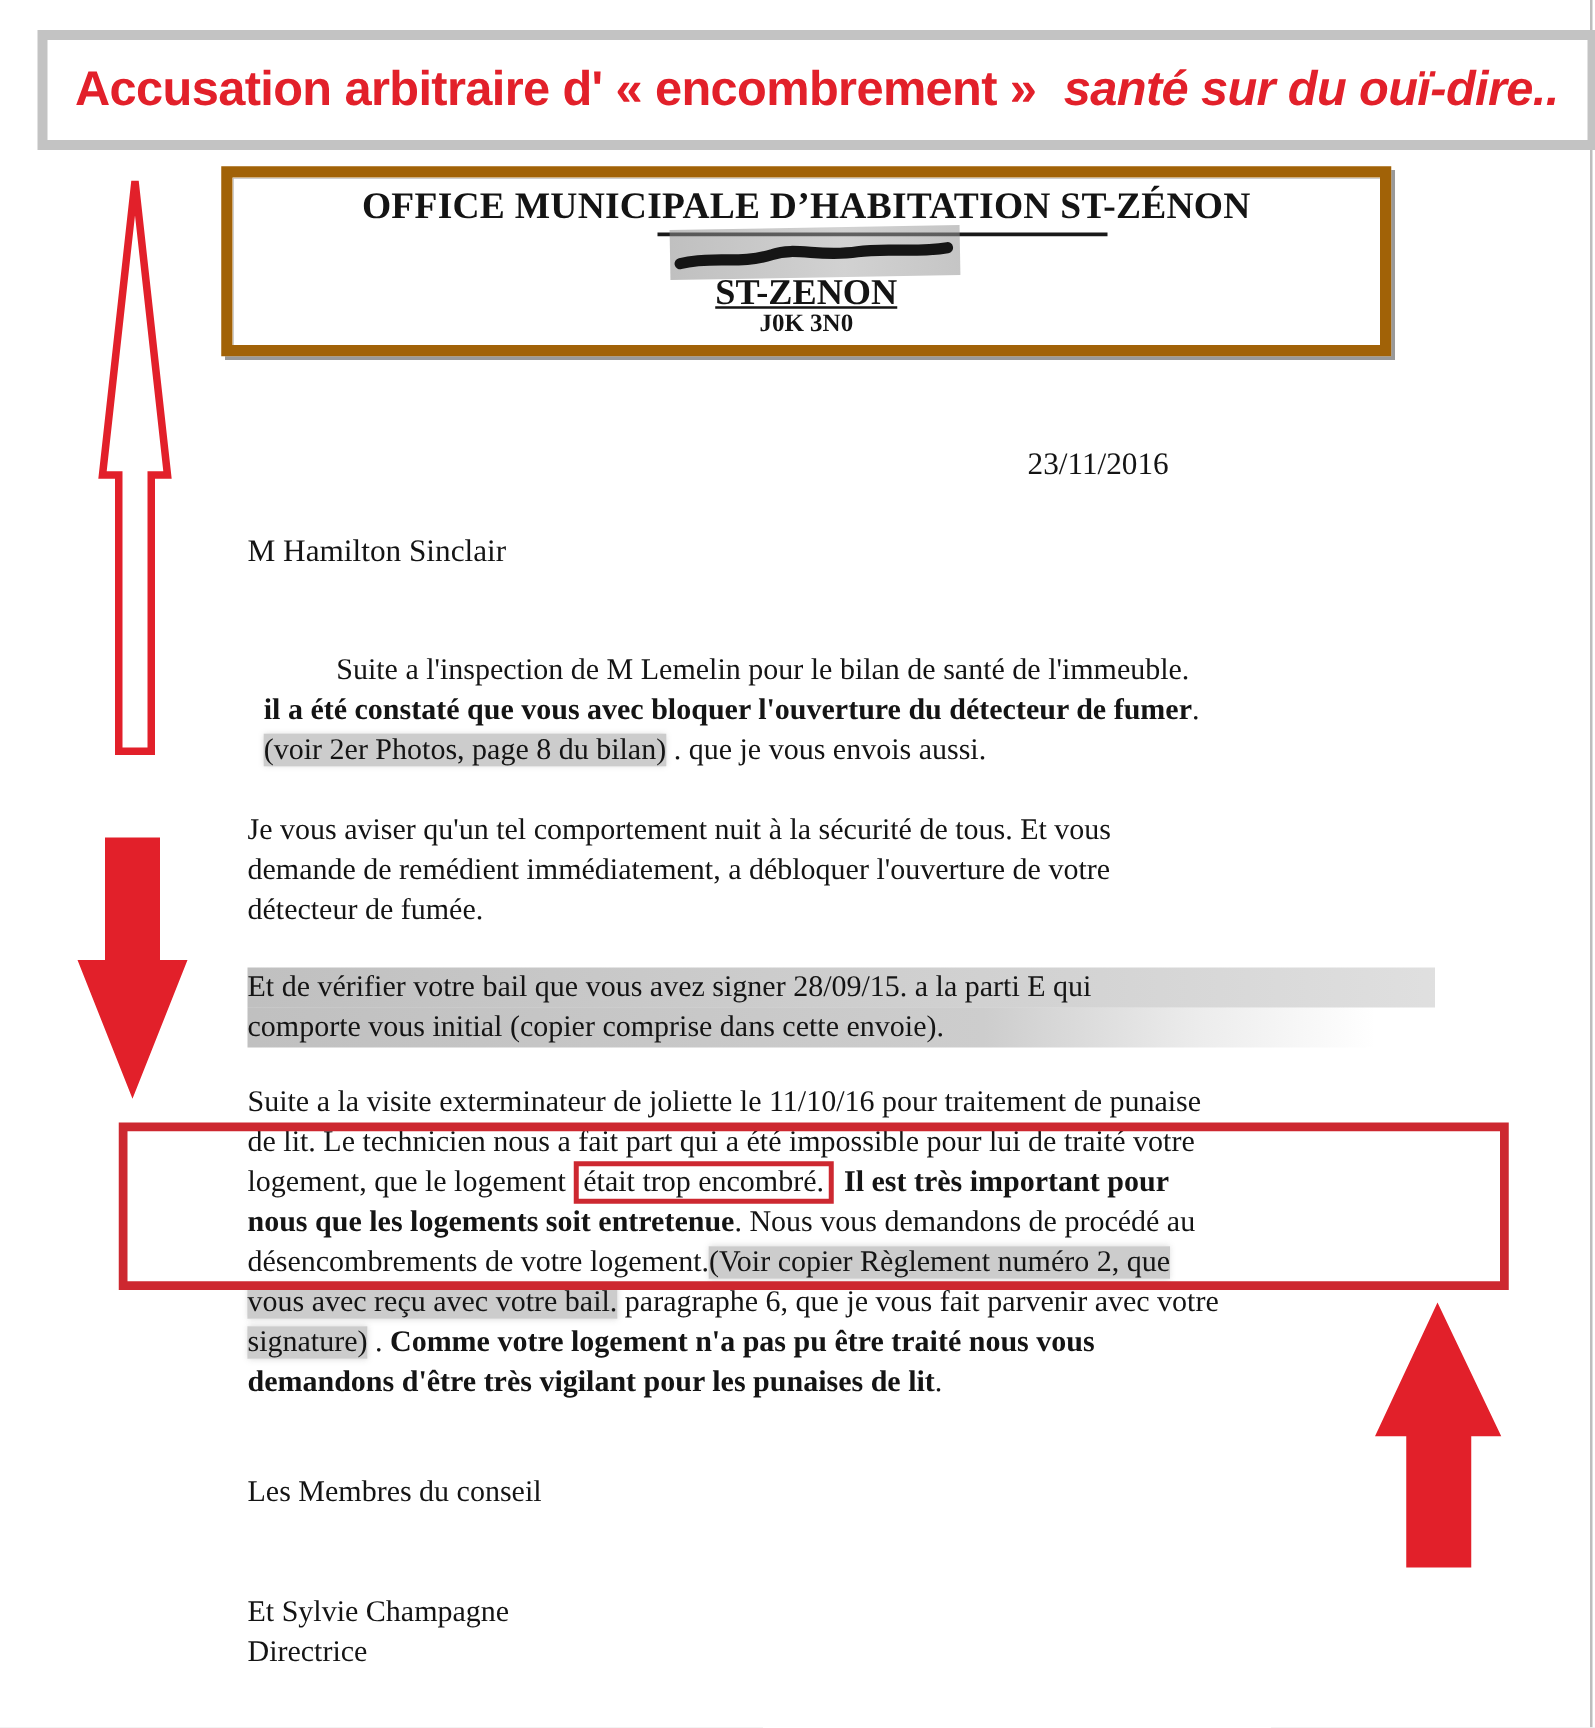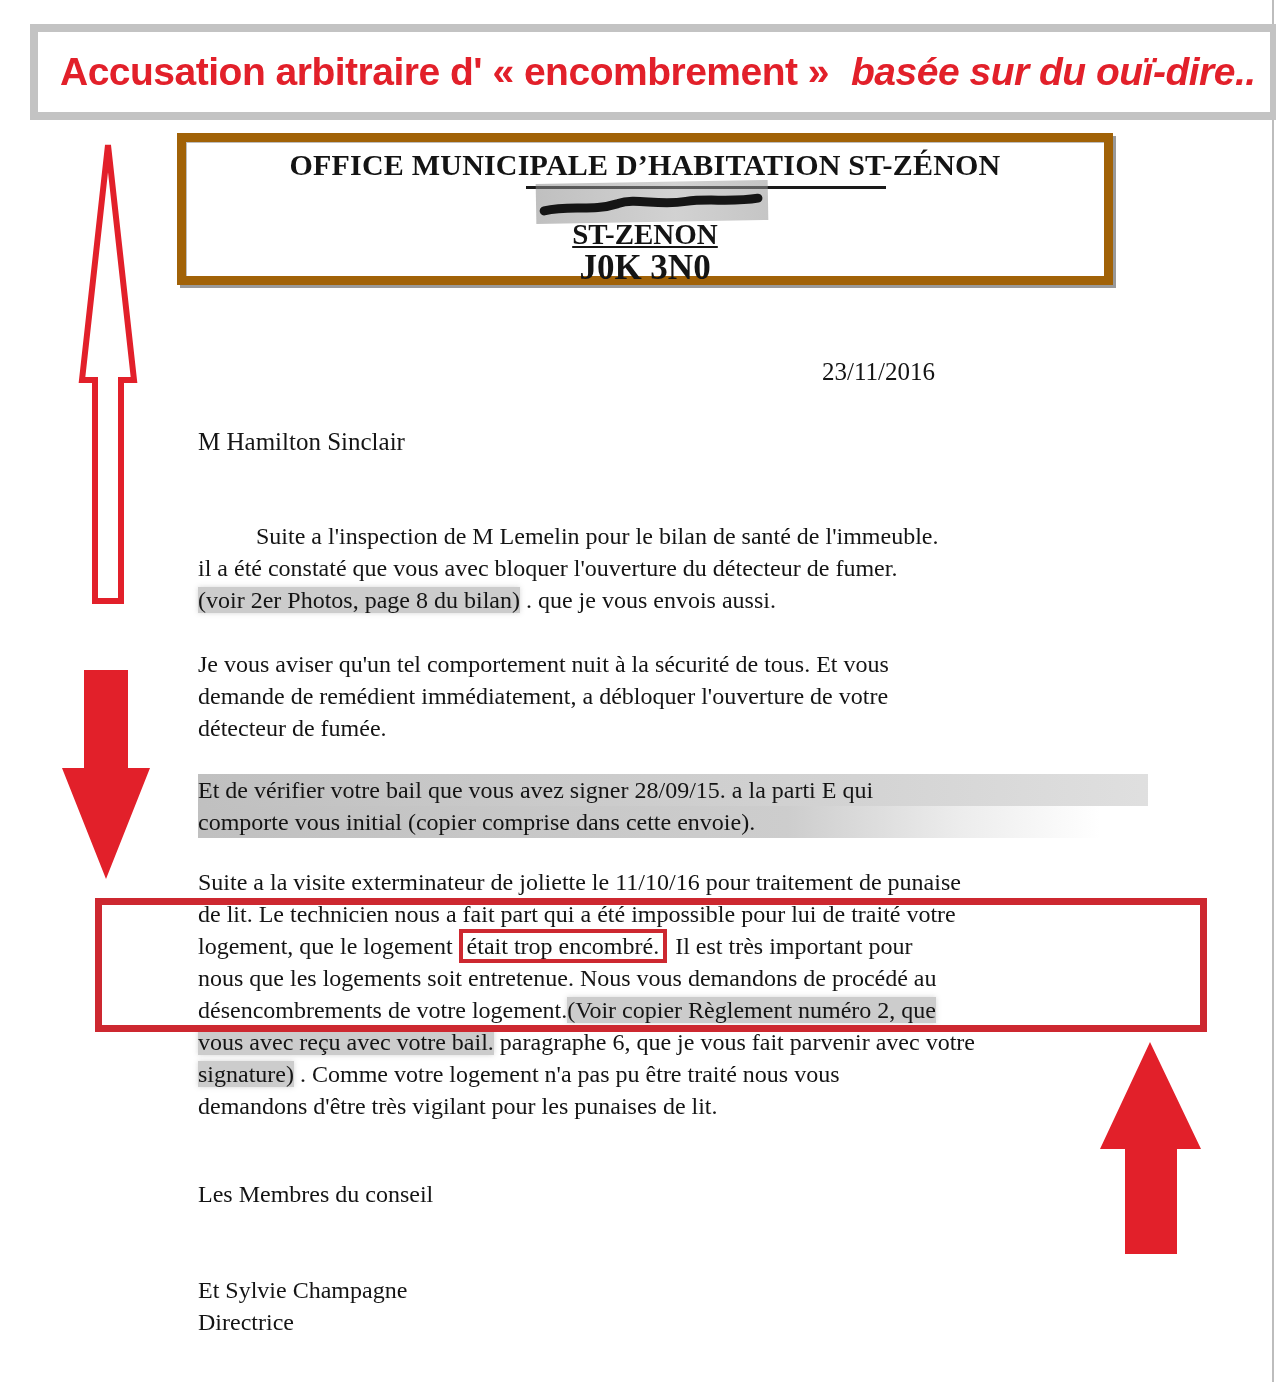--- a/index.html
+++ b/index.html
@@ -38,34 +38,34 @@
     position:absolute;left:0;top:6px;width:100%;
     font-weight:bold;font-size:30px;letter-spacing:0.2px;
   }
   .org-underline{position:absolute;left:340px;top:44px;width:360px;height:3px;background:#1a1a1a;}
   .redacted{
     position:absolute;left:350px;top:40px;width:232px;height:40px;
     background:linear-gradient(90deg, rgba(140,140,140,.55), rgba(165,165,165,.5) 60%, rgba(150,150,150,.55));
     transform:rotate(-1deg);
   }
   .city{position:absolute;left:0;top:76px;width:100%;font-weight:bold;font-size:29px;text-decoration:underline;}
-  .postal{position:absolute;left:0;top:106px;width:100%;font-weight:bold;font-size:35px;}
+  .postal{position:absolute;left:0;top:106px;width:100%;font-weight:bold;font-size:20px;}
 
   
   .dateline{position:absolute;left:822px;top:358px;font-size:25px;}
   .recipient{position:absolute;left:198px;top:428px;font-size:25px;}
   .para{position:absolute;left:198px;width:905px;font-size:24px;line-height:32px;}
-  .p1{top:520px;}
+  .p1{top:520px;margin-left:13px;}
   .p2{top:648px;}
   .p3{top:774px;width:950px;}
   .p4{top:866px;}
   .closing{top:1178px;}
   .signature{top:1274px;}
   .indent{padding-left:58px;display:inline-block;}
-  b{font-weight:normal;text-align:right;}
+  b{font-weight:bold;text-align:right;}
 
   
   .hl{background:rgba(122,122,122,.38);box-shadow:0 0 5px rgba(122,122,122,.30);}
   .p3 .line1{background:linear-gradient(90deg, rgba(115,115,115,.45), rgba(140,140,140,.38) 70%, rgba(150,150,150,.30));}
   .p3 .line2{background:linear-gradient(90deg, rgba(115,115,115,.45) 0%, rgba(130,130,130,.40) 62%, rgba(150,150,150,.18) 80%, rgba(160,160,160,0) 95%);}
 
   
   .big-red-rect{
     position:absolute;left:95px;top:898px;width:1098px;height:120px;
     border:7px solid #cd2830;pointer-events:none;
@@ -79,21 +79,21 @@
 </head>
 <body>
 
 <div class="page">
 
   <div class="scan-edge-right"></div>
   <div class="speck"></div>
 
   <div class="title-box">
     <span>Accusation arbitraire d' « encombrement »</span>
-    <span class="title-italic">basée sur du ouï-dire..</span>
+    <span class="title-italic">santé sur du ouï-dire..</span>
   </div>
 
   <div class="letterhead">
     <div class="org-name">OFFICE MUNICIPALE D’HABITATION ST-ZÉNON</div>
     <div class="org-underline"></div>
     <div class="redacted">
       <svg width="232" height="40">
         <path d="M8 27 C 35 21, 55 29, 82 21 C 100 15, 120 24, 150 20 C 172 17, 196 22, 222 18" stroke="#151515" stroke-width="9" fill="none" stroke-linecap="round"></path>
       </svg>
     </div>

